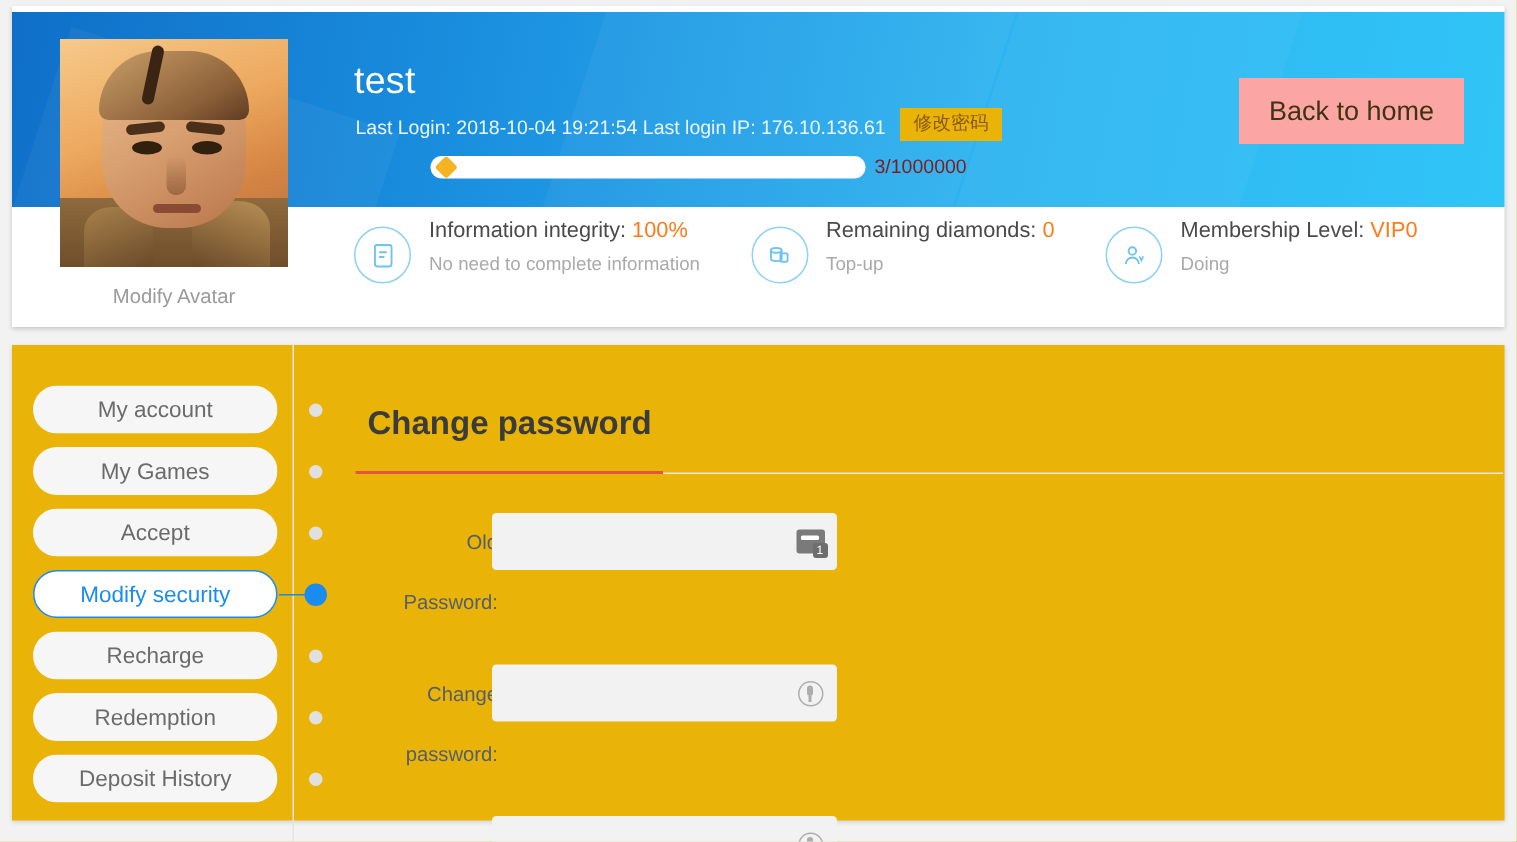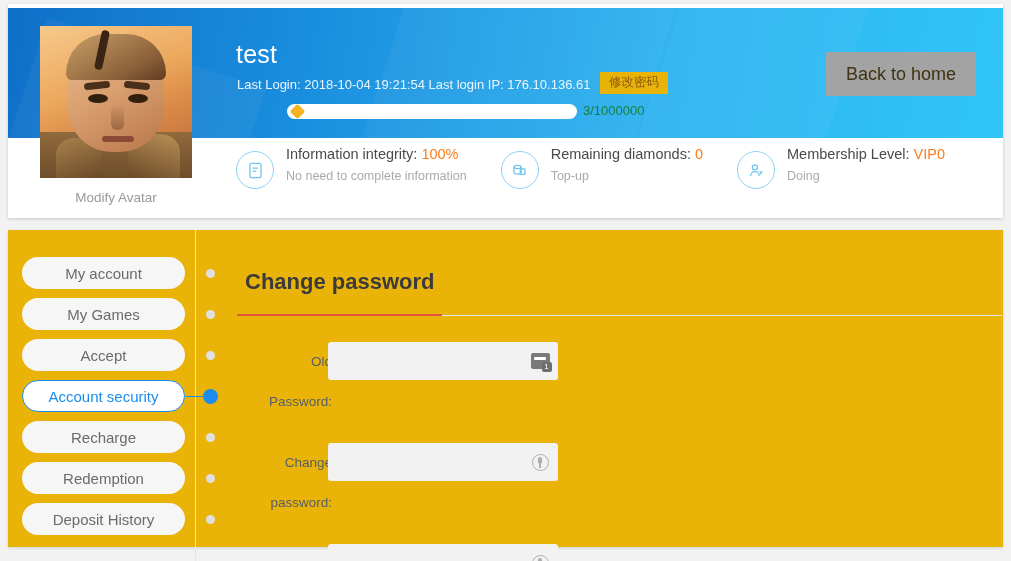--- a/index.html
+++ b/index.html
@@ -96,25 +96,25 @@
   .progress-track {
     position: relative; width: 290px; height: 15px;
     background: #ffffff; border-radius: 8px;
   }
   .progress-knob {
     position: absolute; left: 5px; top: 2px; width: 11px; height: 11px;
     background: #f5b323; transform: rotate(45deg); border-radius: 2px;
   }
   .progress-label {
     position: absolute; left: 296px; top: -1px;
-    font-size: 13px; color: #15803d; white-space: nowrap; text-align: center;
+    font-size: 13px; color: #7f1d1d; white-space: nowrap; text-align: center;
   }
   .back-home {
     position: absolute; left: 818px; top: 48px;
-    padding: 13px 20px; background: #a3a3a3; color: #3f3312;
+    padding: 13px 20px; background: #fca5a5; color: #3f3312;
     font-size: 18px; line-height: 1; cursor: pointer;
     border: none;  font-family: inherit;
   }
 
   
   .stats { position: absolute; left: 228px; top: 142px; display: flex; gap: 12px; }
   .stat { display: flex; align-items: flex-start; }
   .stat + .stat { margin-left: 22px; }
   .stat-ic {
     width: 38px; height: 38px; border-radius: 50%;
@@ -333,21 +333,21 @@
       </div>
       <div class="nav-item">
         <span>My Games</span>
         <span class="nav-dot"></span>
       </div>
       <div class="nav-item">
         <span>Accept</span>
         <span class="nav-dot"></span>
       </div>
       <div class="nav-item active">
-        <span>Account security</span>
+        <span>Modify security</span>
         <span class="nav-connector"></span>
         <span class="nav-dot active"></span>
       </div>
       <div class="nav-item">
         <span>Recharge</span>
         <span class="nav-dot"></span>
       </div>
       <div class="nav-item">
         <span>Redemption</span>
         <span class="nav-dot"></span>

